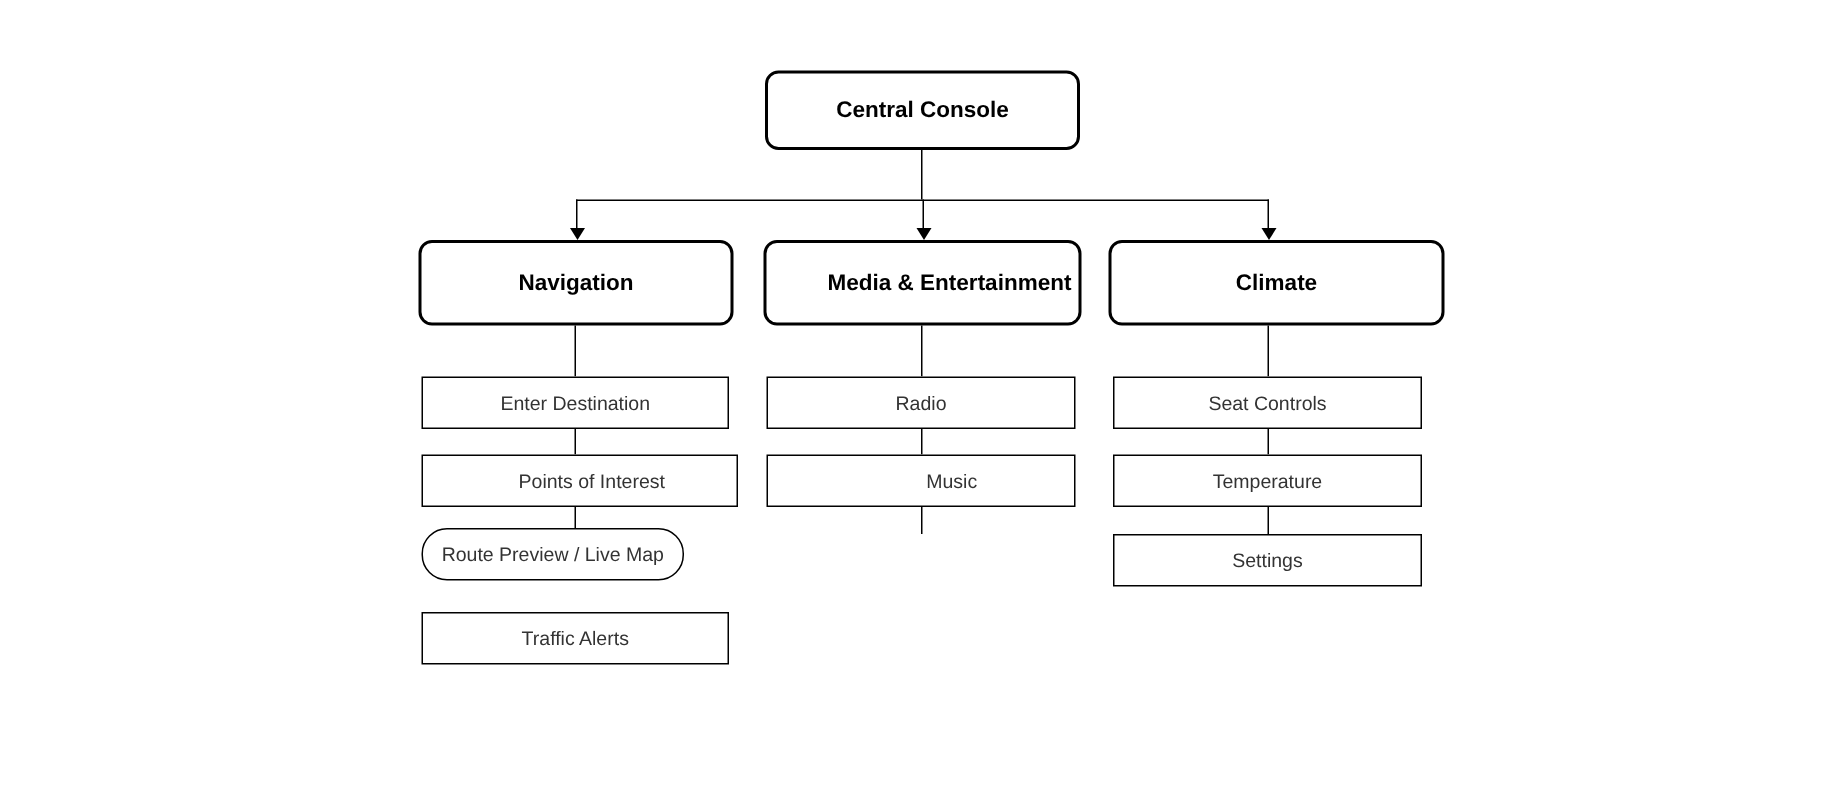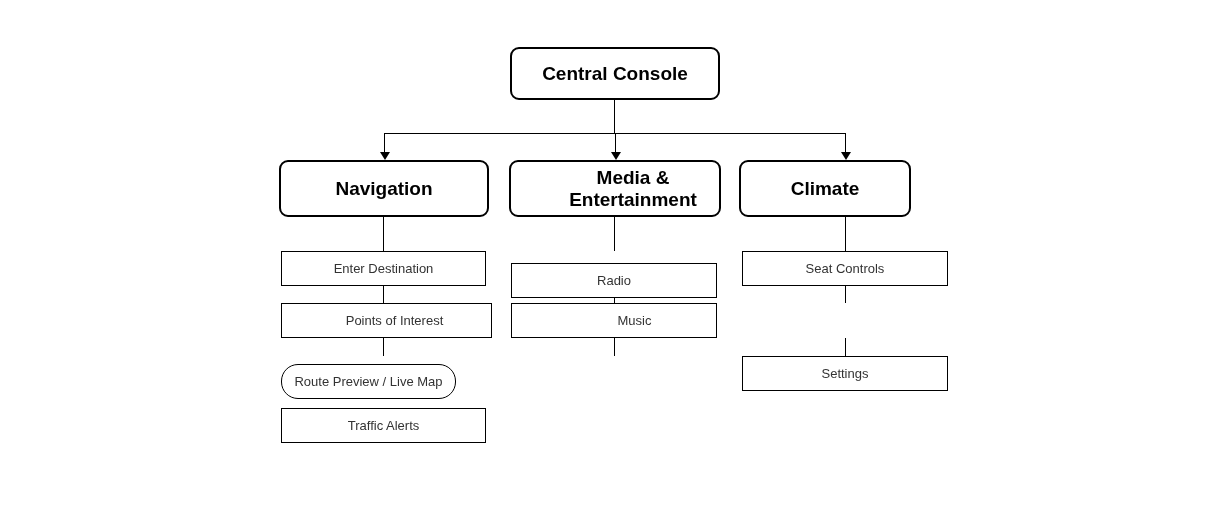--- a/index.html
+++ b/index.html
@@ -21,21 +21,21 @@
     background: #ffffff;
     display: flex;
     align-items: center;
     justify-content: center;
     text-align: center;
   }
   .node.rounded {
     border: 2px solid #000000;
     border-radius: 9px;
     font-weight: bold;
-    font-size: 19px;
+    font-size: 15px;
     color: #000000;
     z-index: 2;
   }
   .node.child {
     border: 1px solid #000000;
     border-radius: 0;
     font-weight: normal;
     font-size: 13px;
     color: #333333;
     z-index: 2;
@@ -78,56 +78,59 @@
   <div class="arrowhead" style="left:841px; top:152px;"></div>
 
   <div class="node rounded" style="left:279px; top:160px; width:210px; height:57px;">
     <span>Navigation</span>
   </div>
 
   <div class="node rounded" style="left:509px; top:160px; width:212px; height:57px;padding-left:36px;">
     <span>Media &amp; Entertainment</span>
   </div>
 
-  <div class="node rounded" style="left:739px; top:160px; width:172px; height:57px;">
+  <div class="node rounded" style="left:739px; top:160px; width:224px; height:57px;">
     <span>Climate</span>
   </div>
 
   <div class="edge" style="left:383px; top:217px; width:1px; height:34px;"></div>
   <div class="edge" style="left:383px; top:286px; width:1px; height:17px;"></div>
   <div class="edge" style="left:383px; top:338px; width:1px; height:18px;"></div>
 
   <div class="node child" style="left:281px; top:251px; width:205px; height:35px;">
     <span>Enter Destination</span>
   </div>
   <div class="node child" style="left:281px; top:303px; width:211px; height:35px;padding-left:16px;">
     <span>Points of Interest</span>
   </div>
-  <div class="node child" style="left:281px; top:364px; width:175px; height:35px;border-radius:17px;">
+  <div class="node child" style="left:281px; top:352px; width:175px; height:35px;border-radius:17px;">
     <span>Route Preview / Live Map</span>
   </div>
   <div class="node child" style="left:281px; top:408px; width:205px; height:35px;">
     <span>Traffic Alerts</span>
   </div>
 
   <div class="edge" style="left:614px; top:217px; width:1px; height:34px;"></div>
   <div class="edge" style="left:614px; top:286px; width:1px; height:17px;"></div>
   <div class="edge" style="left:614px; top:338px; width:1px; height:18px;"></div>
 
-  <div class="node child" style="left:511px; top:251px; width:206px; height:35px;margin-top:12px;">
+  <div class="node child" style="left:511px; top:251px; width:206px; height:35px;">
     <span>Radio</span>
   </div>
   <div class="node child" style="left:511px; top:303px; width:206px; height:35px;padding-left:41px;">
     <span>Music</span>
   </div>
 
   <div class="edge" style="left:845px; top:217px; width:1px; height:34px;"></div>
   <div class="edge" style="left:845px; top:286px; width:1px; height:17px;"></div>
   <div class="edge" style="left:845px; top:338px; width:1px; height:18px;"></div>
 
   <div class="node child" style="left:742px; top:251px; width:206px; height:35px;text-align:right;">
     <span>Seat Controls</span>
   </div>
+  <div class="node child" style="left:742px; top:303px; width:206px; height:35px;">
+    <span>Temperature</span>
+  </div>
   <div class="node child" style="left:742px; top:356px; width:206px; height:35px;">
     <span>Settings</span>
   </div>
 
 </div>
 
 </body></html>

